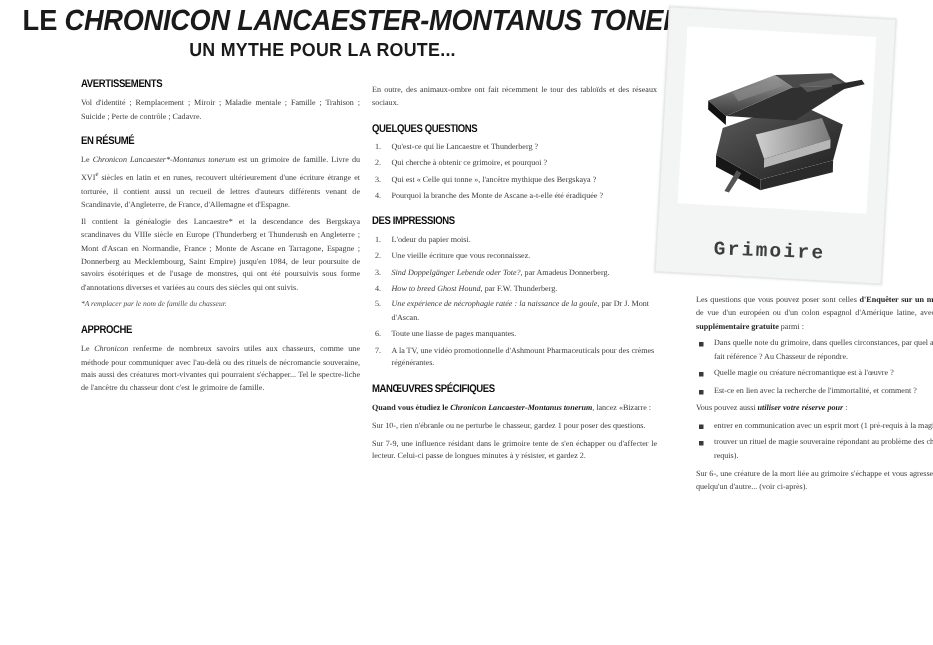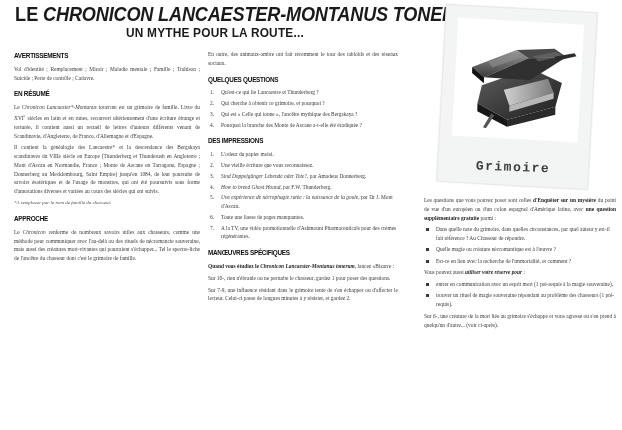--- a/index.html
+++ b/index.html
@@ -35,24 +35,25 @@
     white-space:nowrap;
   }
 
   
   .col{
     position:absolute;
     font-size:5.4px;
     line-height:1.62;
     text-align:justify;
     color:#3a3a3a;
+    margin-left:40px;
   }
   .col p{margin:0 0 3px 0;}
   .col-1{left:14px;top:50px;width:186px;}
-  .col-2{left:208px;top:50px;width:190px;}
+  .col-2{left:208px;top:56px;width:190px;}
   .col-3{left:424px;top:196px;width:192px;}
 
   h2.sec{
     font-family:"Liberation Sans", sans-serif;
     font-weight:bold;
     font-size:7.4px;
     letter-spacing:-0.3px;
     color:#0d0d0d;
     margin:6px 0 3px 0;
     transform:scaleX(0.86);

